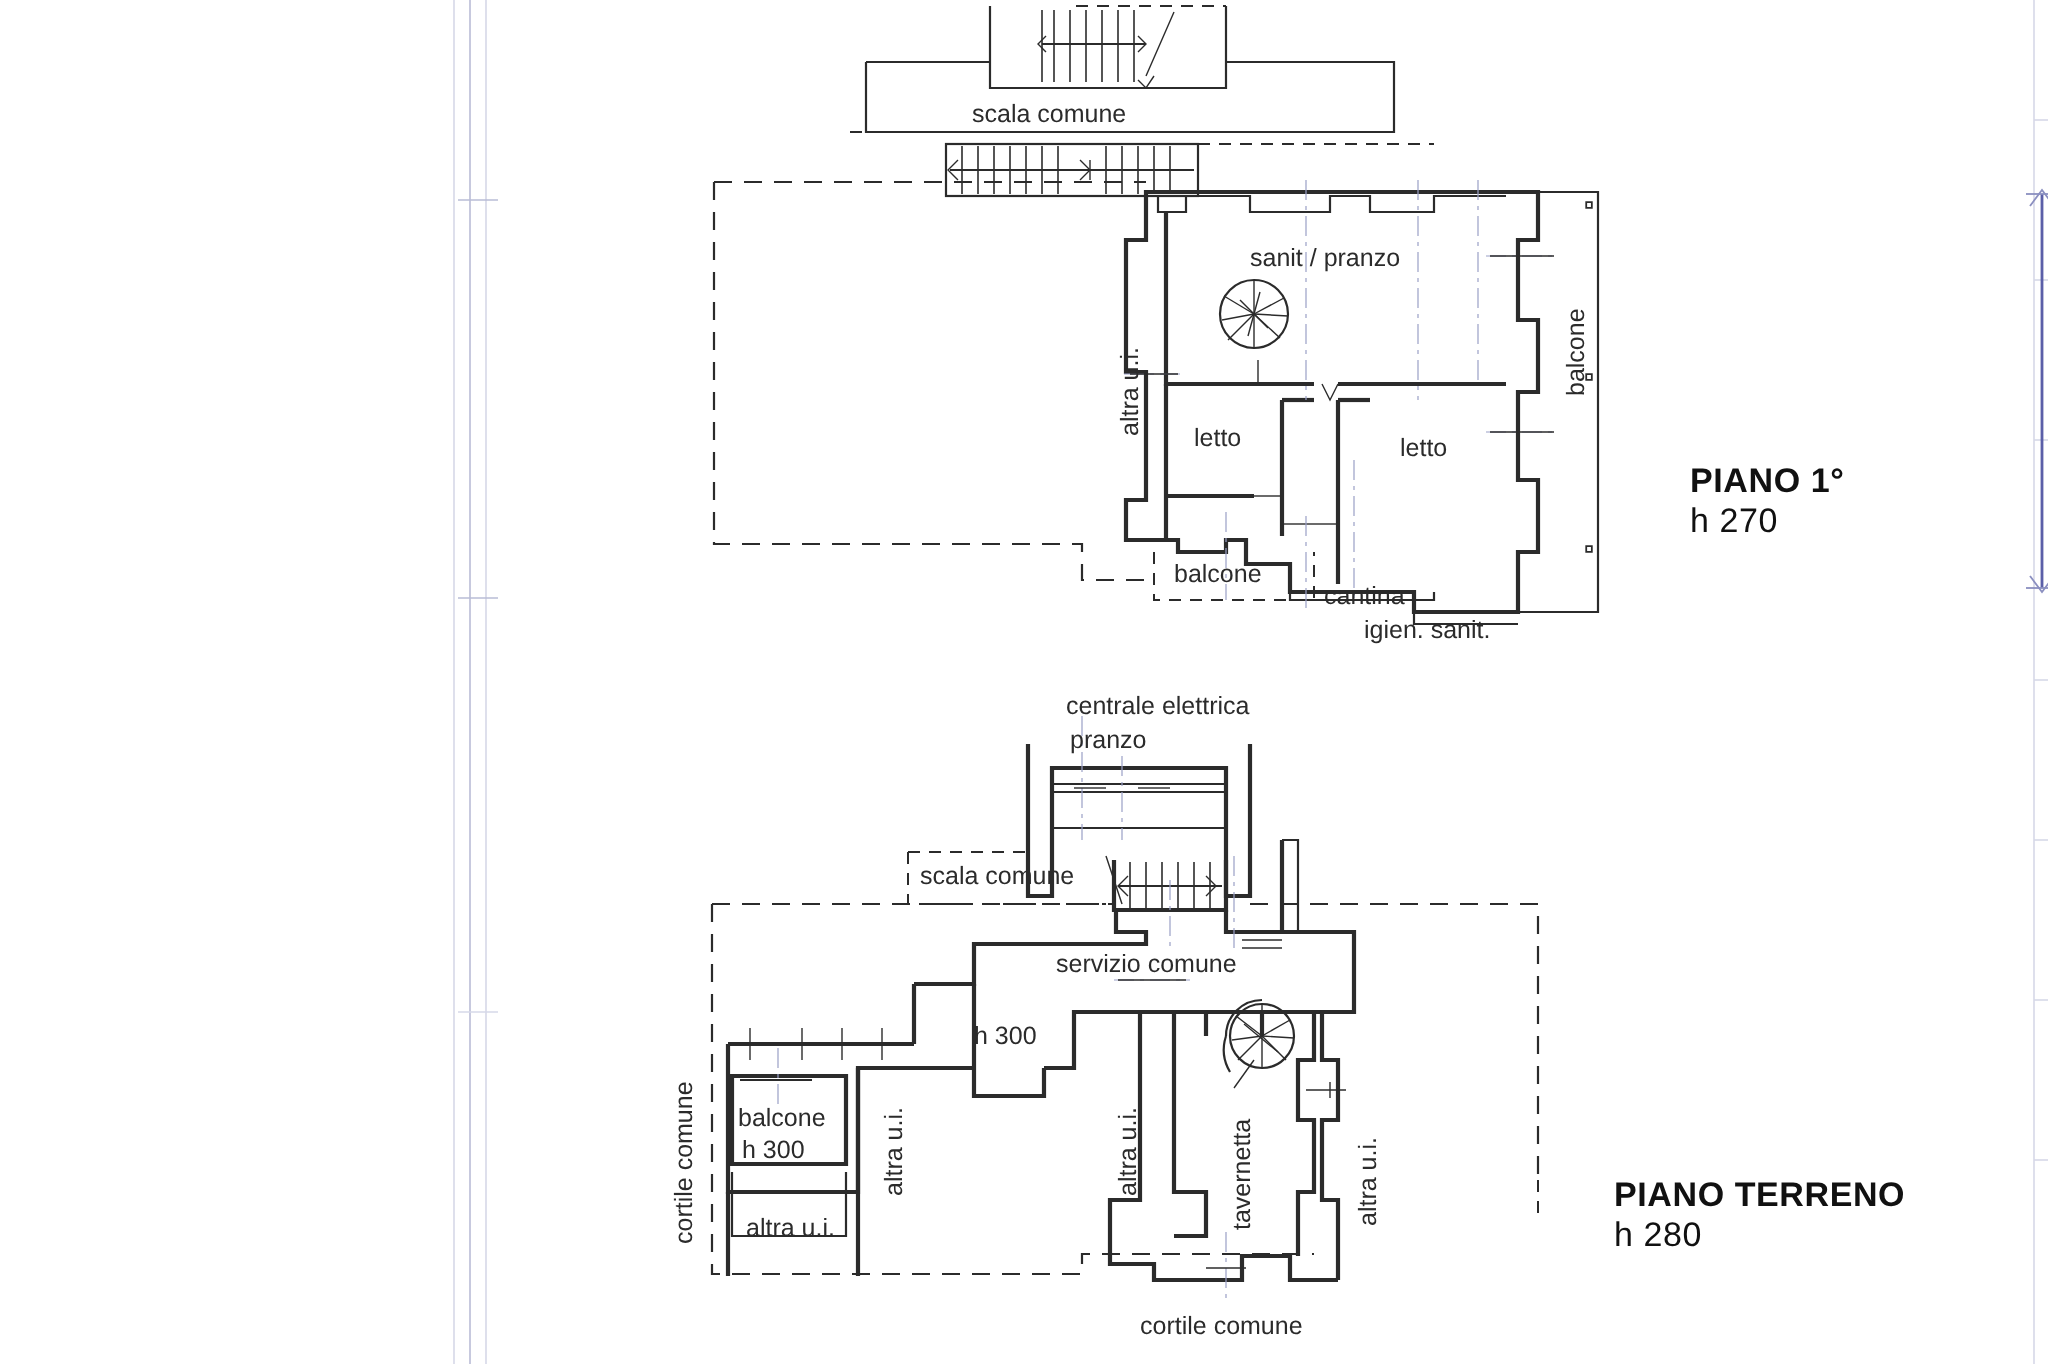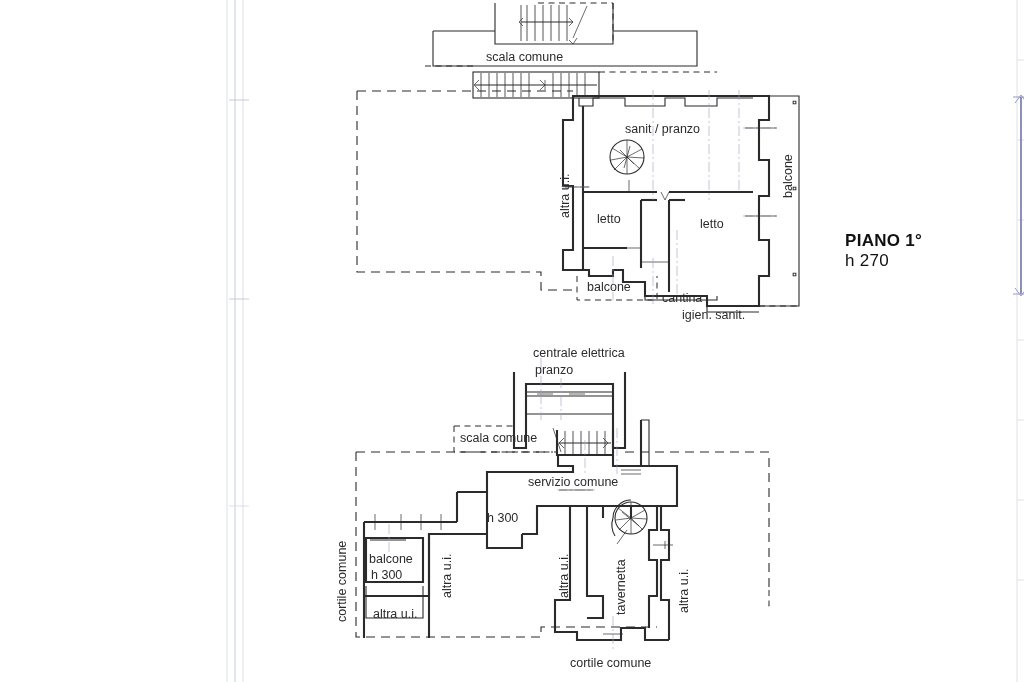--- a/index.html
+++ b/index.html
@@ -369,16 +369,20 @@
 
   <div class="lbl lbl-room rot" style="left:660px;top:613px;">altra u.i.</div>
 
   <div class="lbl lbl-room" style="left:553px;top:656px;">cortile comune</div>
 
   <div class="lbl lbl-floor" style="left:828px;top:231px;">
     <span>PIANO 1°</span>
     <span class="h">h 270</span>
   </div>
 
+  <div class="lbl lbl-floor" style="left:790px;top:588px;">
+    <span>PIANO TERRENO</span>
+    <span class="h">h 280</span>
+  </div>
 
   <div class="scale-txt" style="left:1009px;top:205px;">10 metri</div>
 
 </div>
 
 </body></html>

